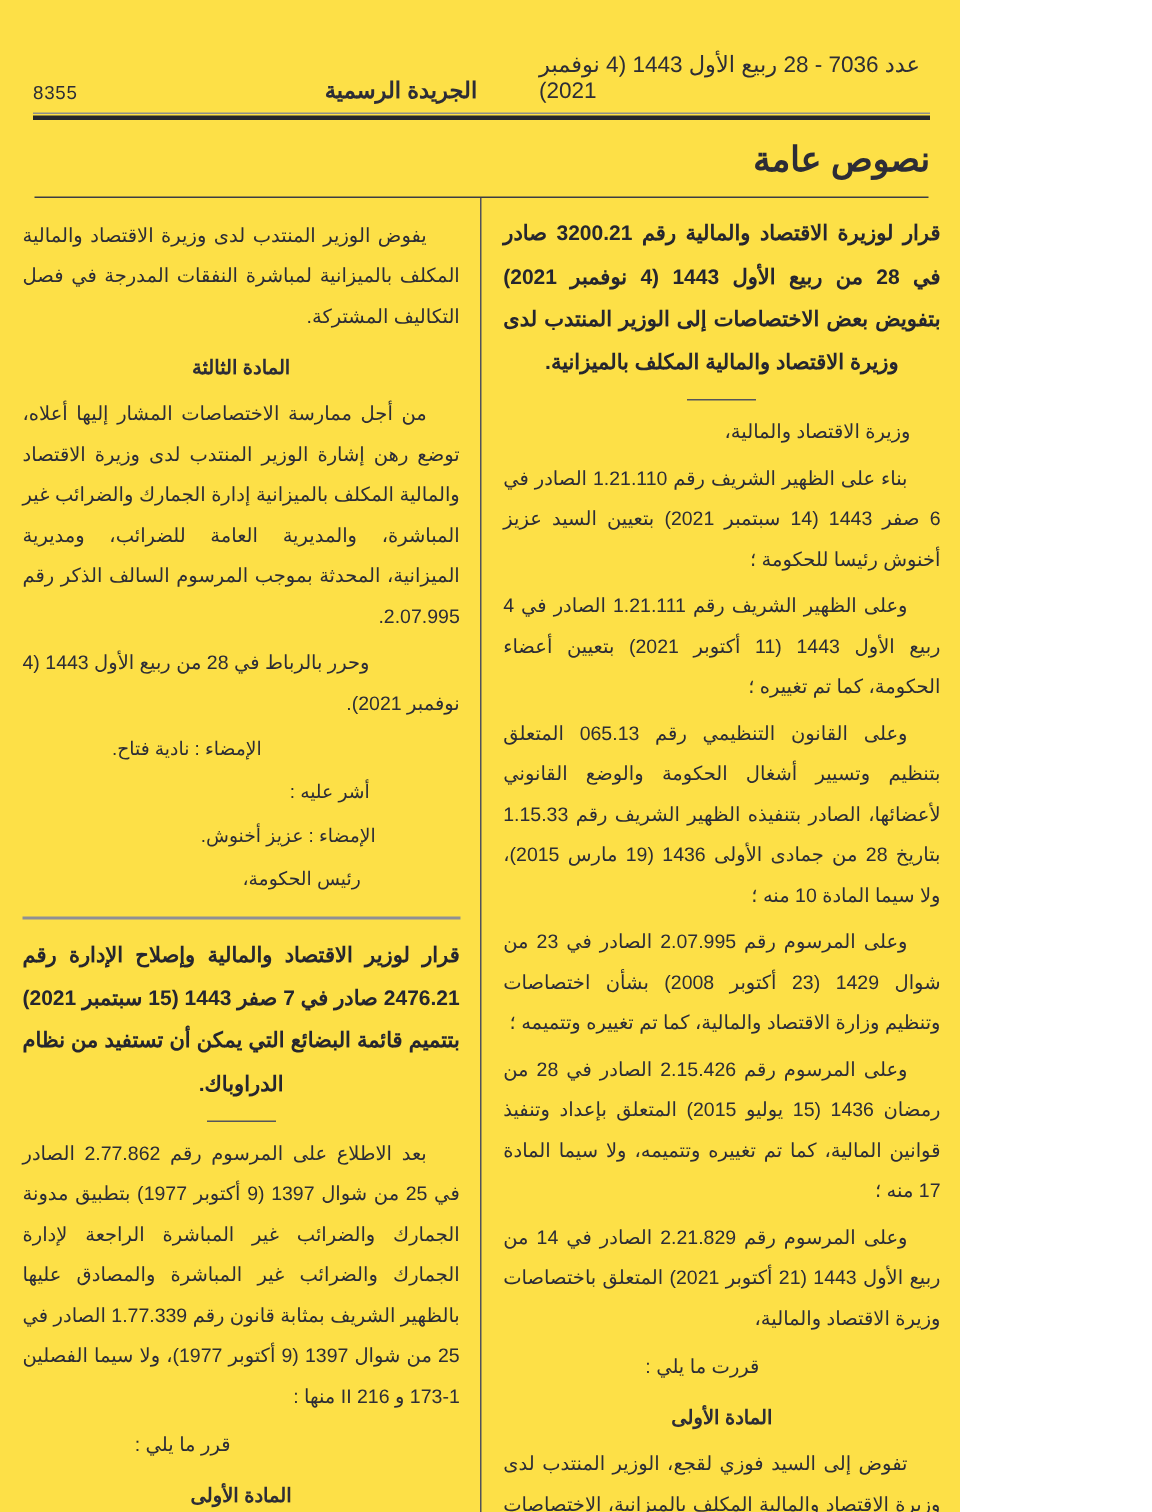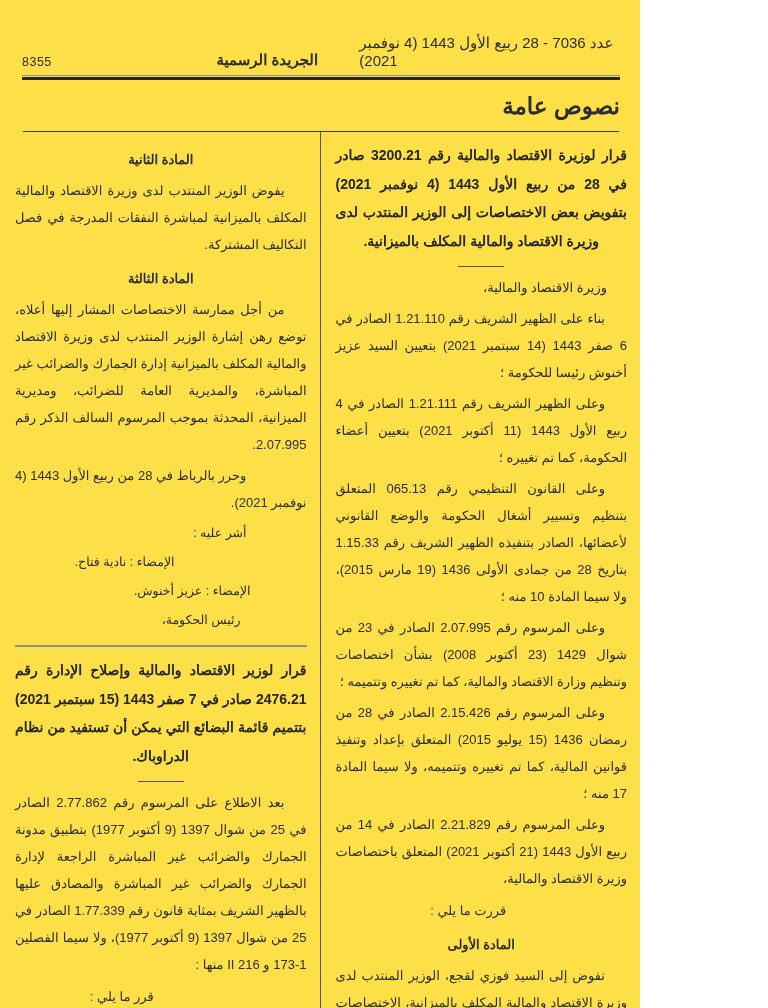--- a/index.html
+++ b/index.html
@@ -67,27 +67,26 @@
       <p class="para">وعلى المرسوم رقم 2.15.426 الصادر في 28 من رمضان 1436 (15 يوليو 2015) المتعلق بإعداد وتنفيذ قوانين المالية، كما تم تغييره وتتميمه، ولا سيما المادة 17 منه ؛</p>
       <p class="para">وعلى المرسوم رقم 2.21.829 الصادر في 14 من ربيع الأول 1443 (21 أكتوبر 2021) المتعلق باختصاصات وزيرة الاقتصاد والمالية،</p>
       <p class="decision indent-sm">قررت ما يلي :</p>
       <p class="article-heading">المادة الأولى</p>
       <p class="para">تفوض إلى السيد فوزي لقجع، الوزير المنتدب لدى وزيرة الاقتصاد والمالية المكلف بالميزانية، الاختصاصات المسندة إلى السلطة الحكومية المكلفة بالاقتصاد والمالية بموجب النصوص الجاري بها العمل، ولاسيما المرسوم المشار إليه أعلاه رقم 2.07.995 الصادر في 23 من شوال 1429 (23 أكتوبر 2008)، المتعلقة بتحضير مشاريع قوانين المالية والسهر على تنفيذها.</p>
     </section>
 
     <div class="col-divider"></div>
 
     <section class="col">
-      <p class="article-heading">المادة الثانية</p>
       <p class="para">يفوض الوزير المنتدب لدى وزيرة الاقتصاد والمالية المكلف بالميزانية لمباشرة النفقات المدرجة في فصل التكاليف المشتركة.</p>
       <p class="article-heading">المادة الثالثة</p>
       <p class="para">من أجل ممارسة الاختصاصات المشار إليها أعلاه، توضع رهن إشارة الوزير المنتدب لدى وزيرة الاقتصاد والمالية المكلف بالميزانية إدارة الجمارك والضرائب غير المباشرة، والمديرية العامة للضرائب، ومديرية الميزانية، المحدثة بموجب المرسوم السالف الذكر رقم 2.07.995.</p>
       <p class="para single">وحرر بالرباط في 28 من ربيع الأول 1443 (4 نوفمبر 2021).</p>
+      <p class="sig sig-minister">الإمضاء : نادية فتاح.</p>
       <p class="sig sig-note">أشر عليه :</p>
-      <p class="sig sig-minister">الإمضاء : نادية فتاح.</p>
       <p class="sig sig-pm-sign">الإمضاء : عزيز أخنوش.</p>
       <p class="sig sig-pm">رئيس الحكومة،</p>
       <div class="rule-mid"></div>
       <p class="decree-title">قرار لوزير الاقتصاد والمالية وإصلاح الإدارة رقم 2476.21 صادر في 7 صفر 1443 (15 سبتمبر 2021) بتتميم قائمة البضائع التي يمكن أن تستفيد من نظام الدراوباك.</p>
       <div class="sep-short"></div>
       <p class="para">بعد الاطلاع على المرسوم رقم 2.77.862 الصادر في 25 من شوال 1397 (9 أكتوبر 1977) بتطبيق مدونة الجمارك والضرائب غير المباشرة الراجعة لإدارة الجمارك والضرائب غير المباشرة والمصادق عليها بالظهير الشريف بمثابة قانون رقم 1.77.339 الصادر في 25 من شوال 1397 (9 أكتوبر 1977)، ولا سيما الفصلين 1-173 و 216 II منها :</p>
       <p class="decision indent-lg">قرر ما يلي :</p>
       <p class="article-heading">المادة الأولى</p>
 
     </section>

